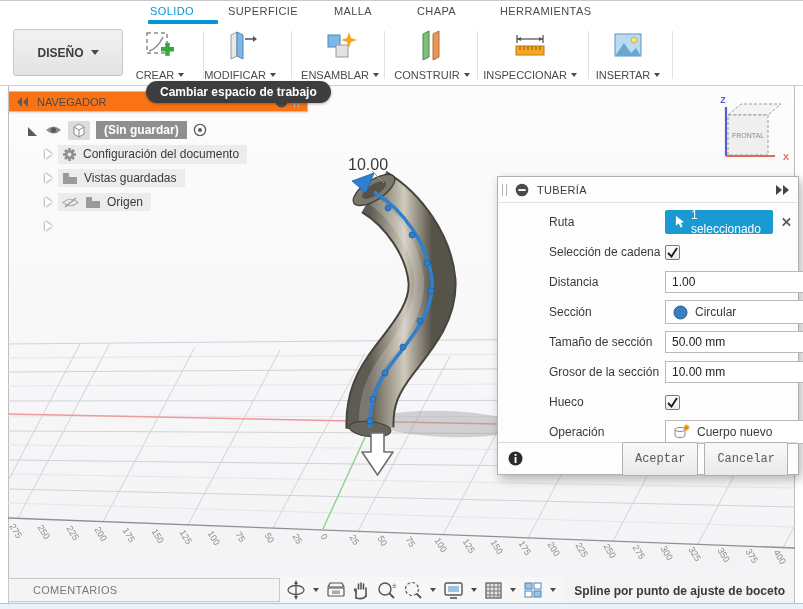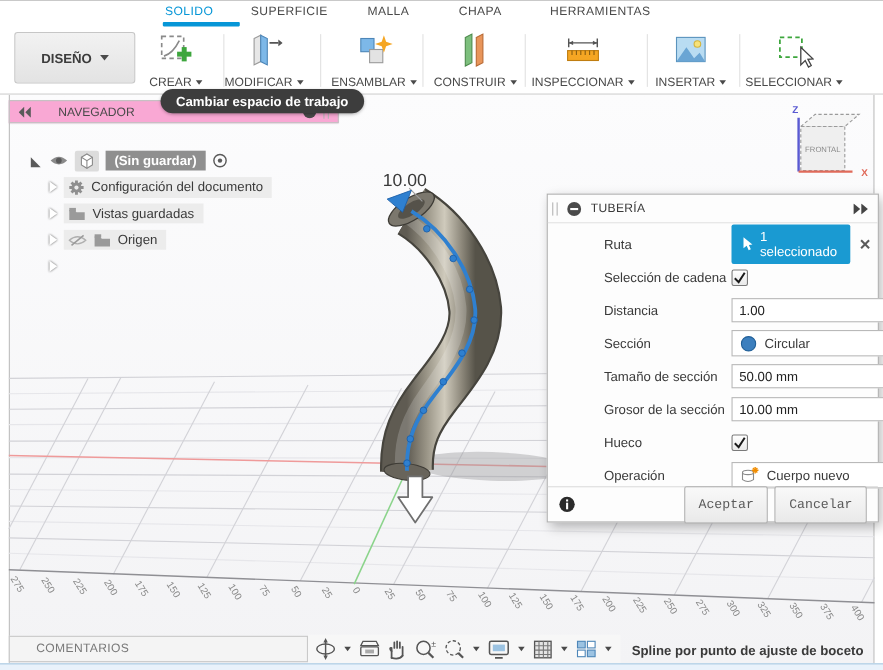--- a/index.html
+++ b/index.html
@@ -27,41 +27,41 @@
   .viewport { position:absolute; left:8px; top:85px; width:787px; height:517px; background:linear-gradient(#fcfcfd,#f3f3f5); border-left:1px solid #bdbdbd; border-right:1px solid #bdbdbd; z-index:1; }
   .scene { position:absolute; left:0; top:0; width:803px; height:609px; z-index:2; pointer-events:none; }
   .ruler-label { position:absolute; font-size:9px; color:#8a8a8a; transform:rotate(58deg); transform-origin:left top; z-index:3; }
   .dim-label { position:absolute; left:348px; top:155px; font-size:16px; color:#3a3a3a; z-index:5; }
 
   
   .viewcube { position:absolute; left:695px; top:92px; width:100px; height:80px; z-index:6; }
 
   
   .navpanel { position:absolute; left:8px; top:90px; width:300px; z-index:50; }
-  .nav-header { height:21px; background:#f9a8d4; border:1px solid #c2c2c2; display:flex; align-items:center; gap:24px; padding:0 8px; box-shadow:0 1px 2px rgba(0,0,0,.12); }
+  .nav-header { height:21px; background:#f97316; border:1px solid #c2c2c2; display:flex; align-items:center; gap:8px; padding:0 8px; box-shadow:0 1px 2px rgba(0,0,0,.12); }
   .nav-title { font-size:11px; color:#4a4a4a; flex:1; }
   .nav-hdr-right { display:flex; align-items:center; gap:6px; }
   .grip { width:5px; height:12px; border-left:1.5px solid #b5b5b5; border-right:1.5px solid #b5b5b5; }
-  .tree { margin-top:22px; font-size:12px; color:#3a3a3a; }
+  .tree { margin-top:6px; font-size:12px; color:#3a3a3a; }
   .tree-row { display:flex; align-items:center; height:24px; gap:6px; }
   .tree-row .chip { display:flex; align-items:center; gap:6px; background:#ececec; padding:2px 8px 2px 4px; }
   .root-label { background:#8f8f8f; color:#fff; font-weight:bold; padding:2px 8px; }
   .boceto-label { border-bottom:1px dashed #4a90d9; padding-bottom:1px; }
   .tri-closed { width:0; height:0; border-top:5px solid transparent; border-bottom:5px solid transparent; border-left:7px solid #fff; outline:none; position:relative; }
   svg.micro { display:block; }
 
   
   .dialog { position:absolute; left:497px; top:175px; width:302px; height:299px; background:#fdfdfd; border:1px solid #b0b0b0; box-shadow:3px 4px 10px rgba(0,0,0,.28); z-index:70; font-size:12px; color:#3a3a3a; }
   .dlg-header { height:26px; display:flex; align-items:center; gap:8px; padding:0 8px 0 4px; border-bottom:1px solid #e3e3e3; }
   .dlg-title { flex:1; font-size:11px; color:#3a3a3a; letter-spacing:.3px; }
   .dlg-body { padding:4px 12px 0 12px; }
   .dlg-row { display:flex; align-items:center; height:30px;margin-left:39px; }
   .dlg-row .lbl { width:116px; flex:none; }
   .dlg-ctrl { flex:1; display:flex; align-items:center; gap:8px; }
-  .sel-btn { background:#1a9ad2; color:#fff; height:36px; display:flex; align-items:center; gap:6px; padding:0 10px; border-radius:2px; }
+  .sel-btn { background:#1a9ad2; color:#fff; height:24px; display:flex; align-items:center; gap:6px; padding:0 10px; border-radius:2px; }
   .txt-input { width:165px; height:22px; border:1px solid #b9b9b9; background:#fff; font-size:12px; color:#222; padding:0 6px; font-family:"Liberation Sans",sans-serif; }
   .select { width:165px; height:24px; border:1px solid #b9b9b9; background:#fff; display:flex; align-items:center; gap:7px; padding:0 7px; }
   .select .sp { flex:1; }
   .checkbox { width:15px; height:15px; border:1px solid #7a7a7a; border-radius:2px; background:linear-gradient(#ffffff,#e9e9e9); display:flex; align-items:center; justify-content:center; }
   .dlg-footer { position:absolute; left:0; right:0; bottom:0; height:32px; border-top:1px solid #dcdcdc; display:flex; align-items:center; padding:0 10px; gap:6px; }
   .dlg-footer .spacer { flex:1; }
   .btn { height:21px; padding:16px 12px; background:linear-gradient(#f9f9f9,#e9e9e9); border:1px solid #b0b0b0; border-radius:2px; font-size:12px; color:#5a5a5a; display:flex; align-items:center;font-family:Liberation Mono, monospace; }
 
   
   .comments { position:absolute; left:8px; top:577px; width:272px; height:24px; background:#f4f4f4; border:1px solid #c9c9c9; display:flex; align-items:center; padding-left:24px; font-size:11px; color:#787878; z-index:40; letter-spacing:.3px; }
@@ -300,32 +300,20 @@
           <circle cx="23" cy="11" r="3" fill="#f7e27a" stroke="#d4b43c"></circle>
           <polygon points="4,27 13,14 20,24 25,19 30,27" fill="#6aa5d4"></polygon>
         </svg>
       </span>
       <span class="tool-label">
           <span>INSERTAR</span>
           <span class="caret"></span>
         </span>
     </div>
 
-    <div class="tool-group" style="left:680px">
-      <span class="glyph">
-        <svg class="micro" width="36" height="34" viewBox="0 0 36 34">
-          <rect x="5" y="5" width="20" height="18" fill="none" stroke="#3da63d" stroke-width="1.6" stroke-dasharray="4,3"></rect>
-          <polygon points="24,14 24,30 28,26 31,32 33.5,30.5 30.5,25 35,24.5" fill="#fff" stroke="#444" stroke-width="1.2"></polygon>
-        </svg>
-      </span>
-      <span class="tool-label">
-          <span>SELECCIONAR</span>
-          <span class="caret"></span>
-        </span>
-    </div>
 
     <div class="tb-sep" style="left:203px"></div>
     <div class="tb-sep" style="left:291px"></div>
     <div class="tb-sep" style="left:384px"></div>
     <div class="tb-sep" style="left:477px"></div>
     <div class="tb-sep" style="left:588px"></div>
     <div class="tb-sep" style="left:672px"></div>
   </div>
 
   <div class="tooltip">Cambiar espacio de trabajo</div>

